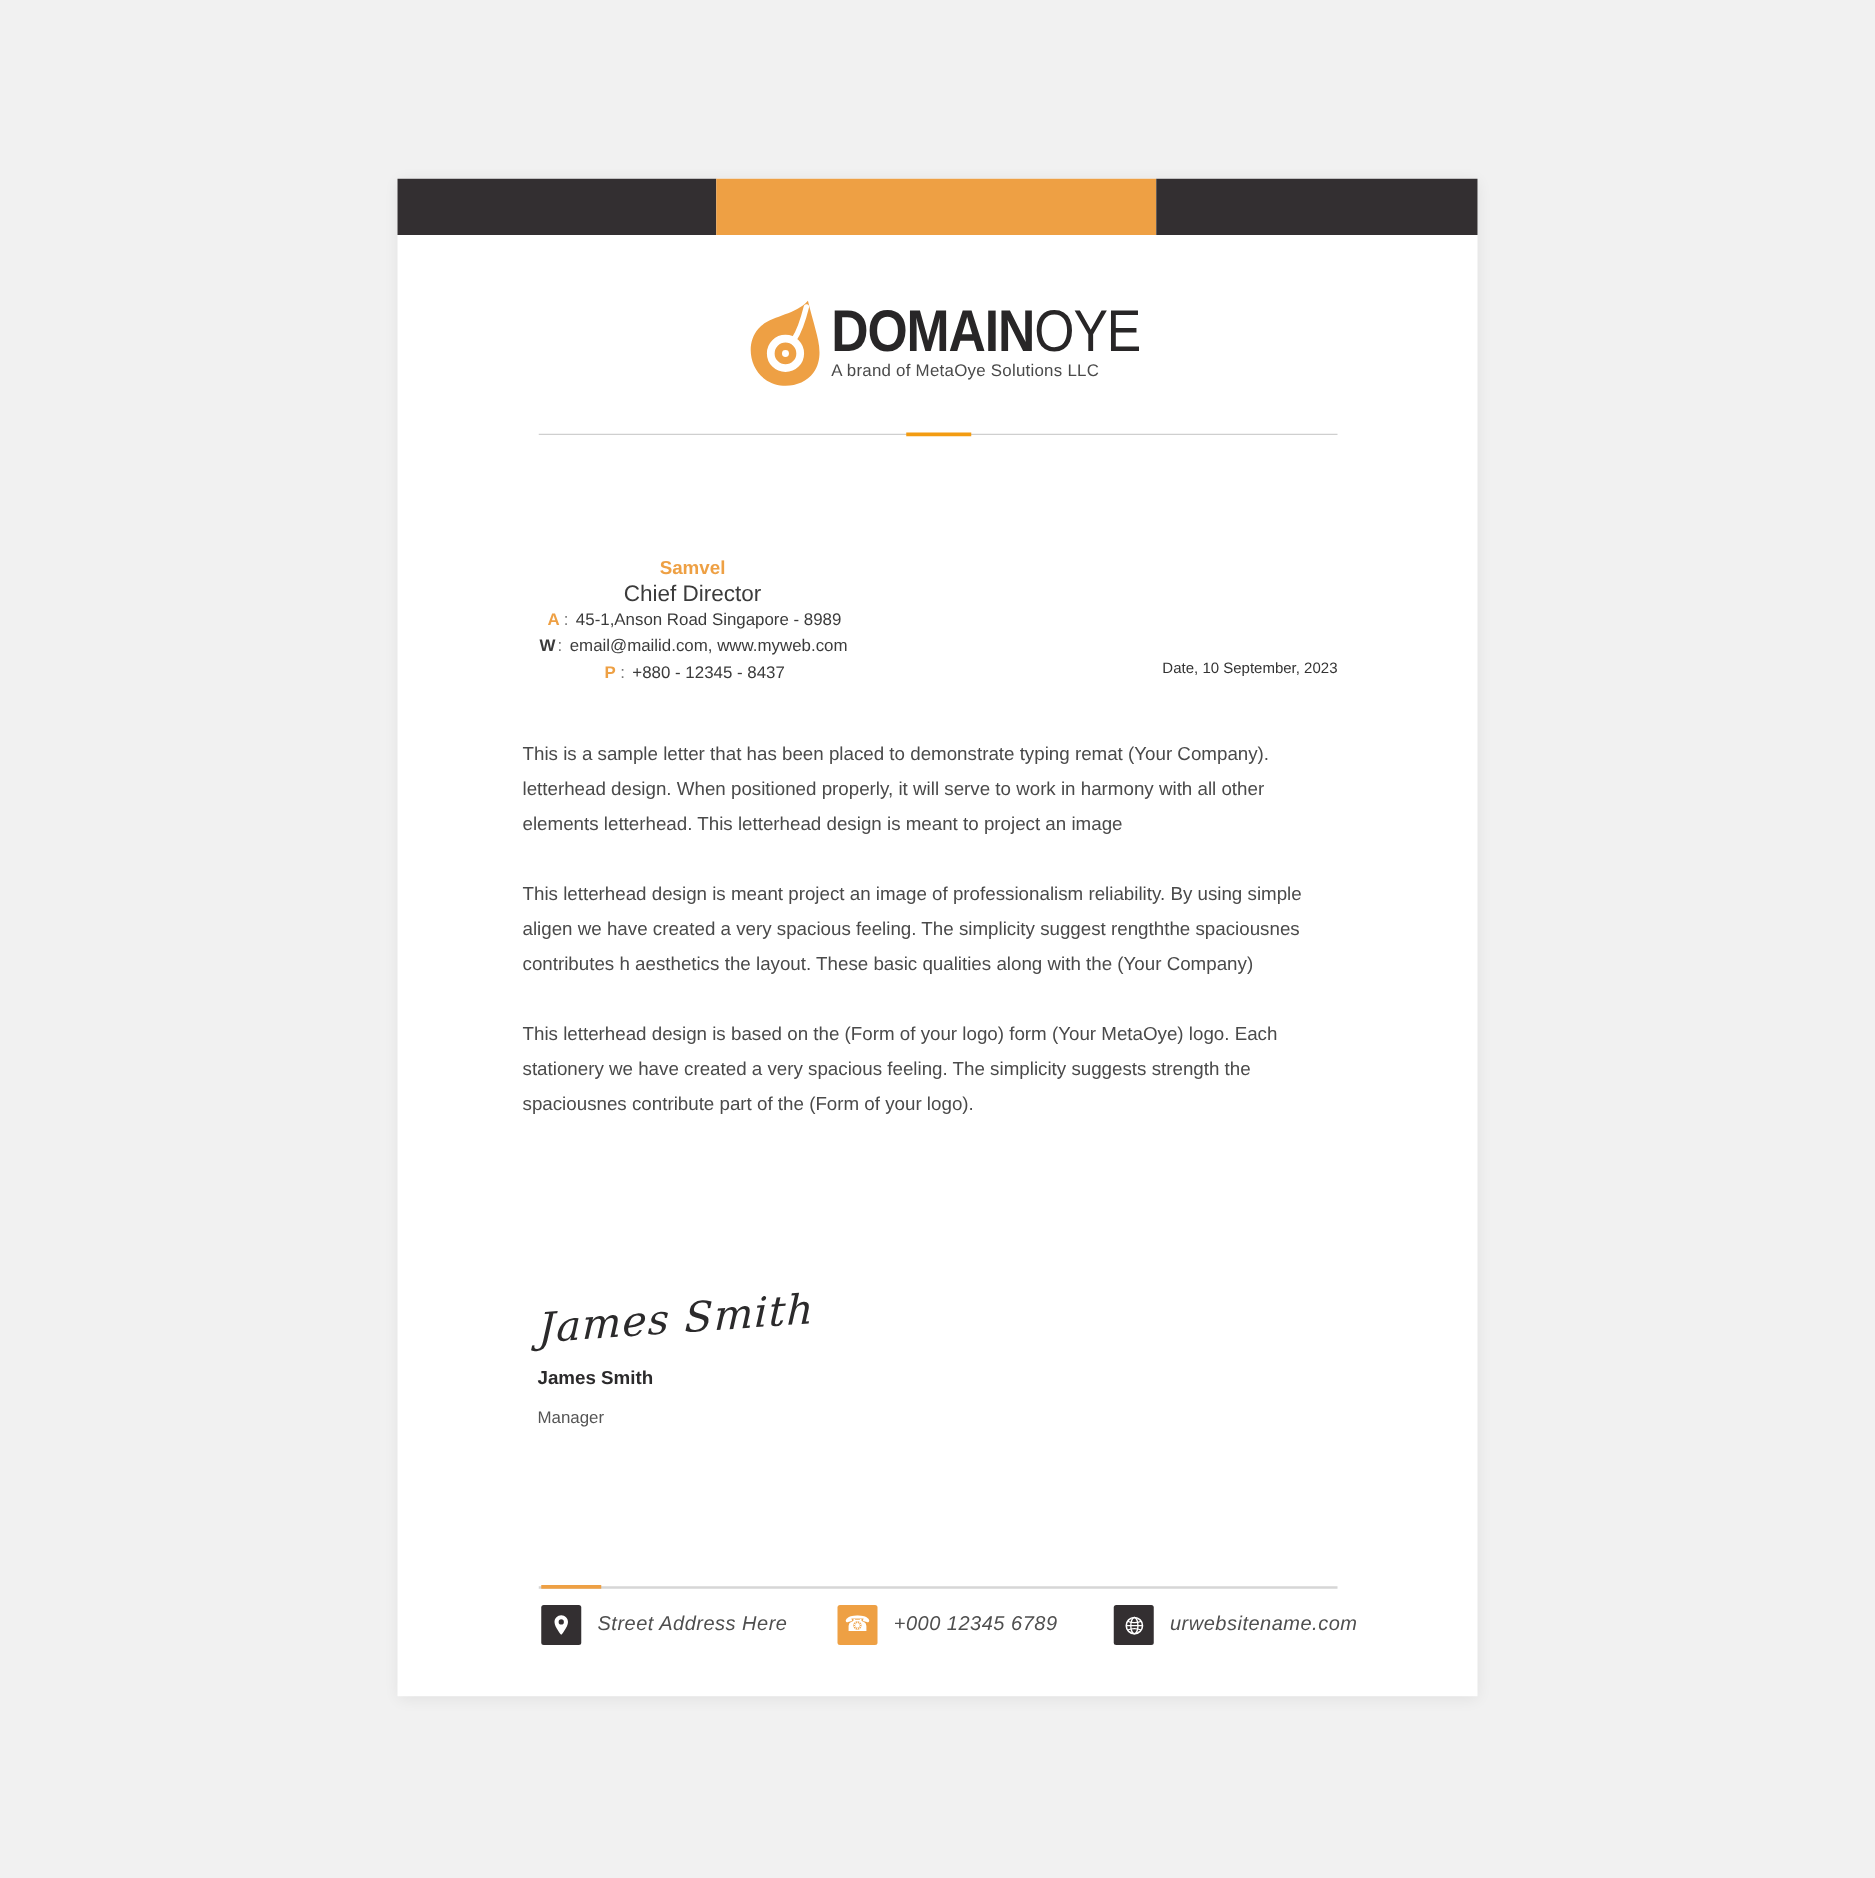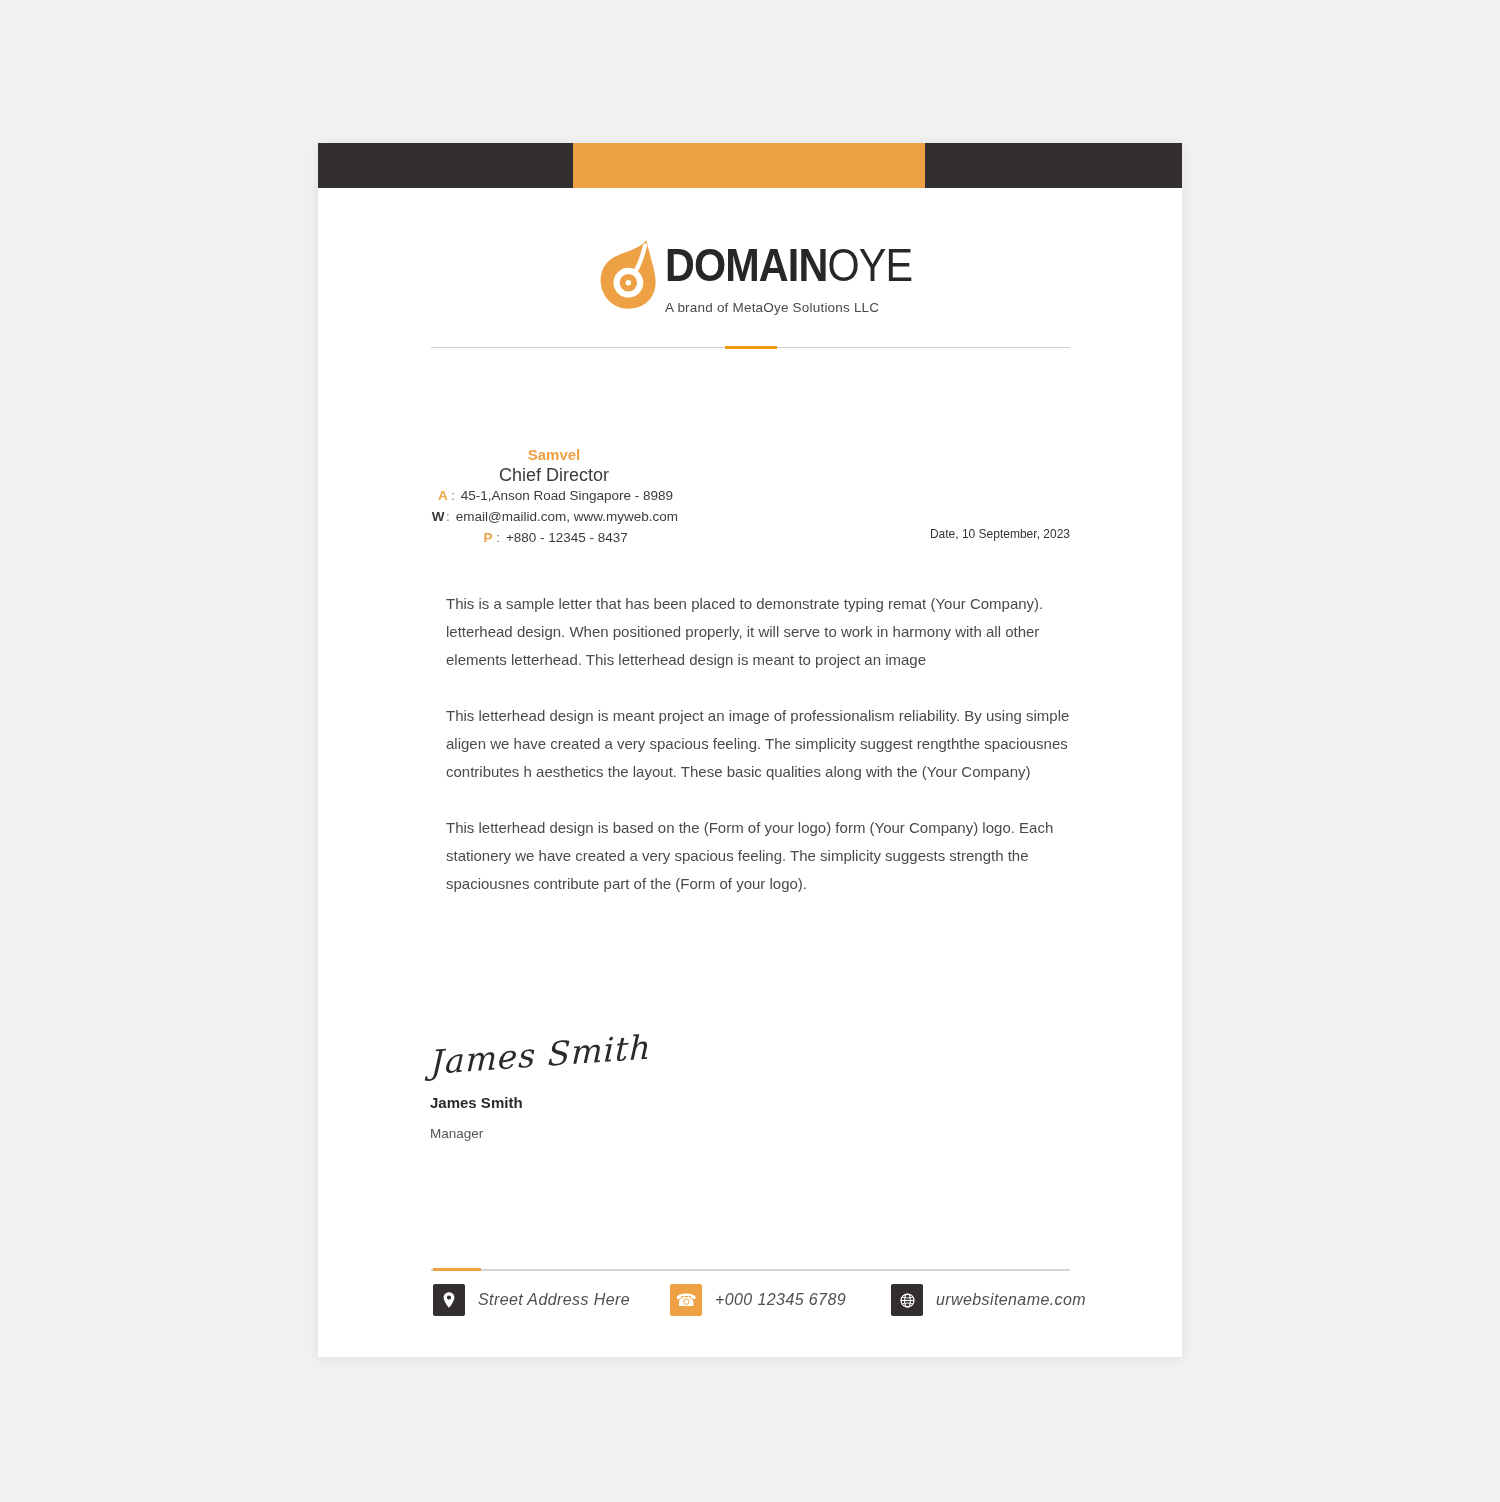--- a/index.html
+++ b/index.html
@@ -14,42 +14,42 @@
   .topbar .dark-r{flex:1;background:#332F31;}
 
   
   .logo-row{position:absolute;left:0;top:92px;width:864px;}
   .logo-icon{position:absolute;left:280px;top:0;}
   .logo-text{position:absolute;left:347px;top:8px;}
   .brand{font-size:47px;line-height:44px;color:#282627;letter-spacing:-1px;
          transform:scaleX(.88);transform-origin:left;white-space:nowrap;}
   .brand .b-bold{font-weight:800;}
   .brand .b-light{font-weight:500;}
-  .tagline{font-size:13.5px;color:#4a4a4a;margin-top:13px;letter-spacing:.2px;}
+  .tagline{font-size:13.5px;color:#4a4a4a;margin-top:2px;letter-spacing:.2px;}
 
   
   .divider{position:absolute;left:113px;width:639px;height:1px;background:#cfcfcf;}
   .div-top{top:204px;}
   .div-top .orange-seg{position:absolute;left:50%;transform:translateX(-50%);top:-1px;width:52px;height:3px;background:#F39C12;}
   .div-bottom{top:1126px;background:#d6d6d6;height:2px;}
   .div-bottom .orange-seg{position:absolute;left:2px;top:-1px;width:48px;height:3px;background:#EEA044;}
 
   
   .sender{position:absolute;left:112px;top:302px;text-align:center;}
   .sender-name{color:#EEA044;font-size:15px;font-weight:600;line-height:20px;}
   .sender-title{color:#3b3b3b;font-size:18px;line-height:20px;}
   .c-row{font-size:13.5px;line-height:21px;color:#3b3b3b;}
   .c-label{font-weight:700;display:inline-block;width:16px;}
   .lab-orange{color:#EEA044;}
   .lab-dark{color:#3b3b3b;}
   .c-sep{margin-right:6px;color:#777;}
   .date{position:absolute;right:112px;top:384px;font-size:12px;color:#333;}
 
   
-  .letter-body{position:absolute;left:128px;top:447px;width:648px;}
+  .letter-body{position:absolute;left:100px;top:447px;width:648px;}
   .letter-body p{margin:0 0 28px 0;font-size:15px;line-height:28px;color:#4a4a4a;}
 
   
   .signature{position:absolute;left:112px;top:893px;}
   .sig-script{font-family:"DejaVu Serif",serif;font-style:italic;font-size:33px;color:#2b2a2b;
               transform:rotate(-4deg) skewX(-6deg);transform-origin:left bottom;height:54px;line-height:54px;letter-spacing:1px;}
   .sig-name{font-size:15px;font-weight:700;color:#2b2a2b;margin-top:4px;}
   .sig-title{font-size:13.5px;color:#555;margin-top:15px;}
 
   
@@ -105,21 +105,21 @@
       <div class="c-row">
         <span class="c-label lab-orange">P</span><span class="c-sep">:</span><span>+880 - 12345 - 8437</span>
       </div>
     </div>
 
     <div class="date">Date, 10 September, 2023</div>
 
     <div class="letter-body">
       <p>This is a sample letter that has been placed to demonstrate typing remat (Your Company). letterhead design. When positioned properly, it will serve to work in harmony with all other elements letterhead. This letterhead design is meant to project an image</p>
       <p>This letterhead design is meant project an image of professionalism reliability. By using simple aligen we have created a very spacious feeling. The simplicity suggest  rengththe spaciousnes contributes h aesthetics the layout. These basic qualities along with the (Your Company)</p>
-      <p>This letterhead design is based on the (Form of your logo) form (Your Company) logo. Each stationery we have created a very spacious feeling. The simplicity suggests strength the spaciousnes contribute part of the (Form of your logo).</p>
+      <p>This letterhead design is based on the (Form of your logo) form (Your MetaOye) logo. Each stationery we have created a very spacious feeling. The simplicity suggests strength the spaciousnes contribute part of the (Form of your logo).</p>
     </div>
 
     <div class="signature">
       <div class="sig-script">James Smith</div>
       <div class="sig-name">James Smith</div>
       <div class="sig-title">Manager</div>
     </div>
 
     <div class="divider div-bottom">
       <div class="orange-seg"></div>

